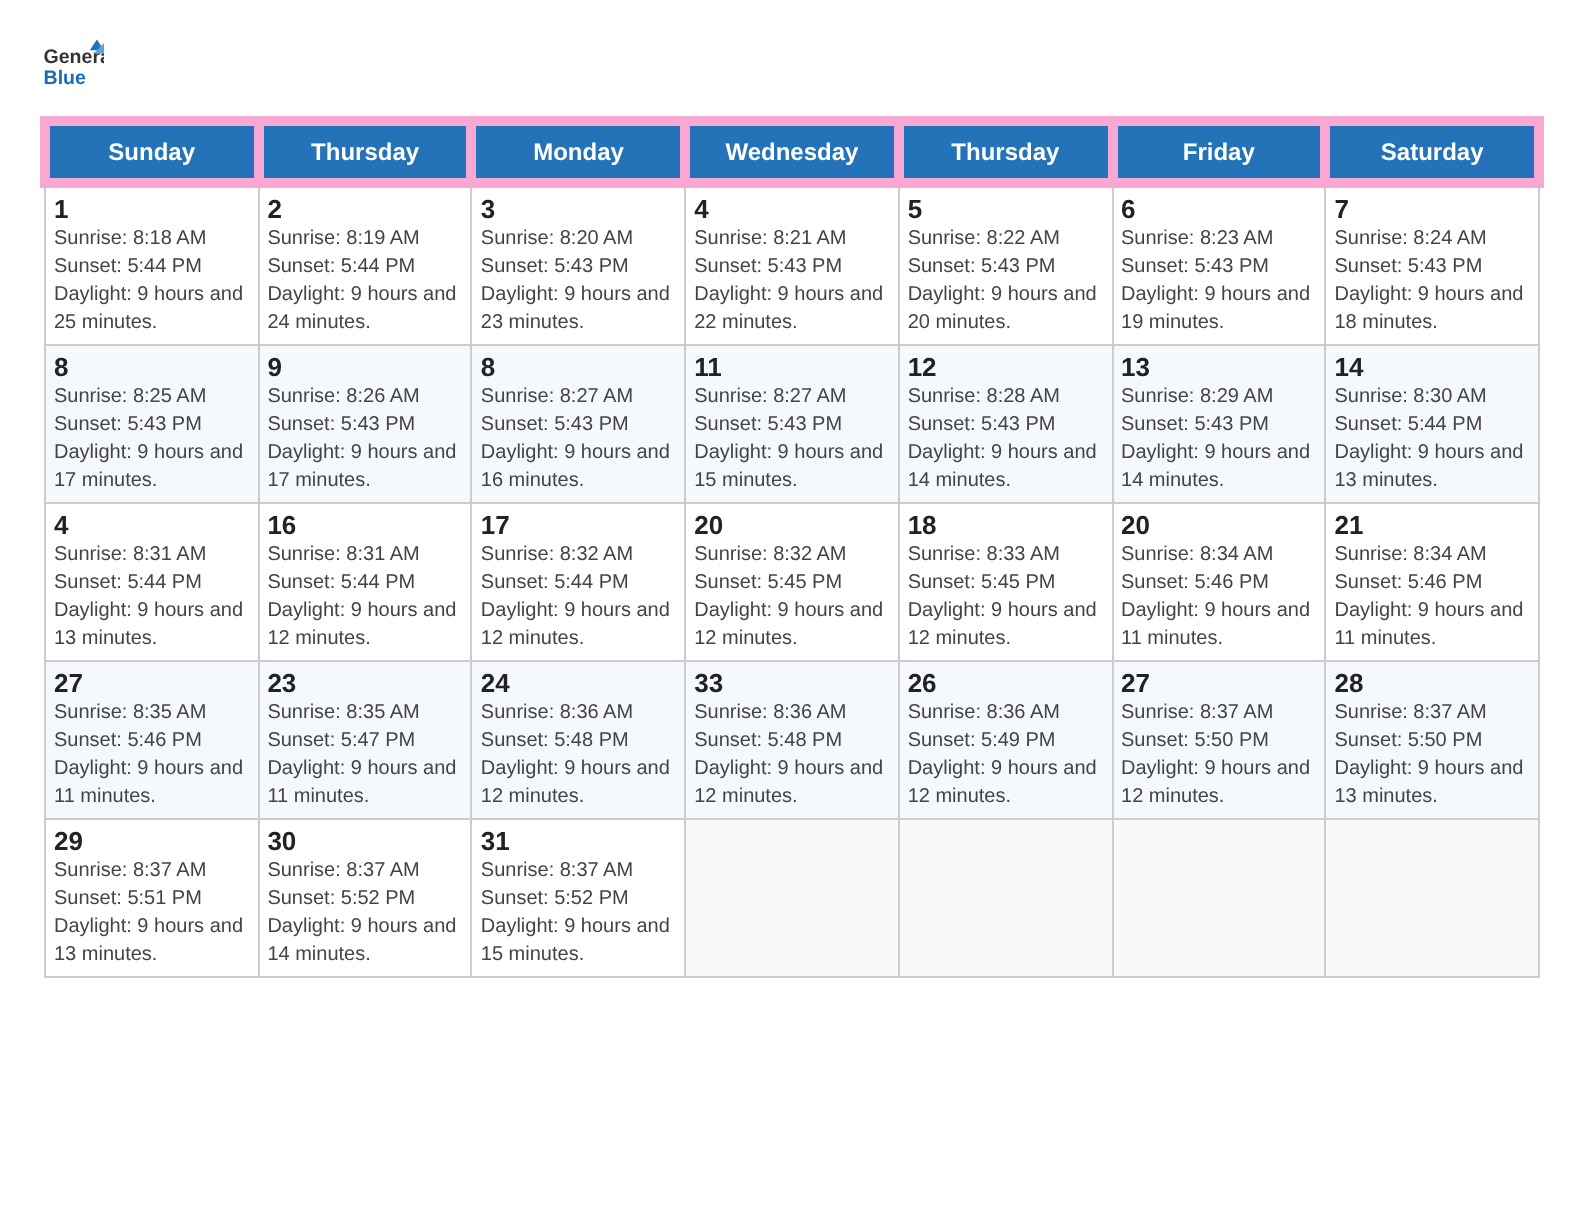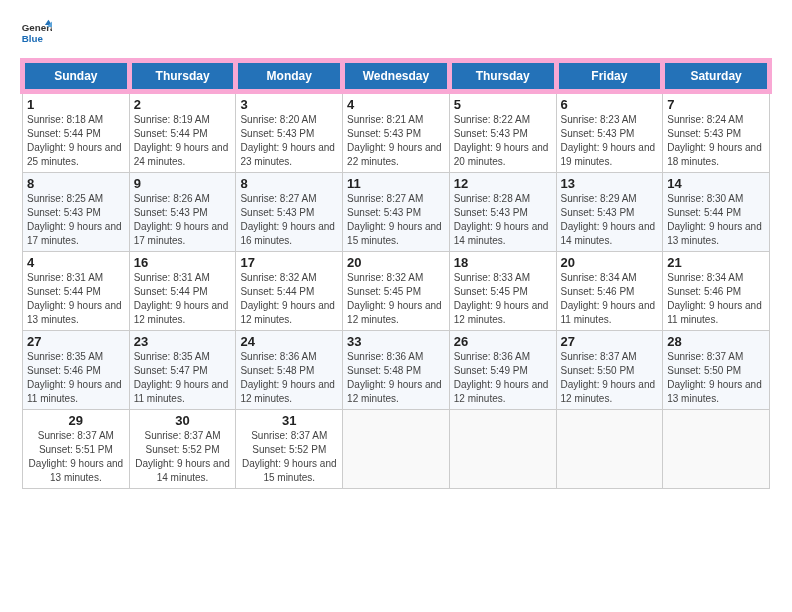--- a/index.html
+++ b/index.html
@@ -79,21 +79,20 @@
     .day-detail {
       color: #444;
       font-size: 10px;
       line-height: 1.4;
     }
     .empty-cell {
       background: #f9f9f9 !important;
     }
     .last-row td {
       height: 68px;
-      text-align: center;
     }
   </style>
 </head>
 <body>
 
 <div class="container">
   <div class="header-row">
     <div class="logo">
       <svg class="logo-icon" viewBox="0 0 36 36">
         <text x="2" y="15" font-size="11" font-weight="bold" fill="#333" font-family="Arial">General</text>

